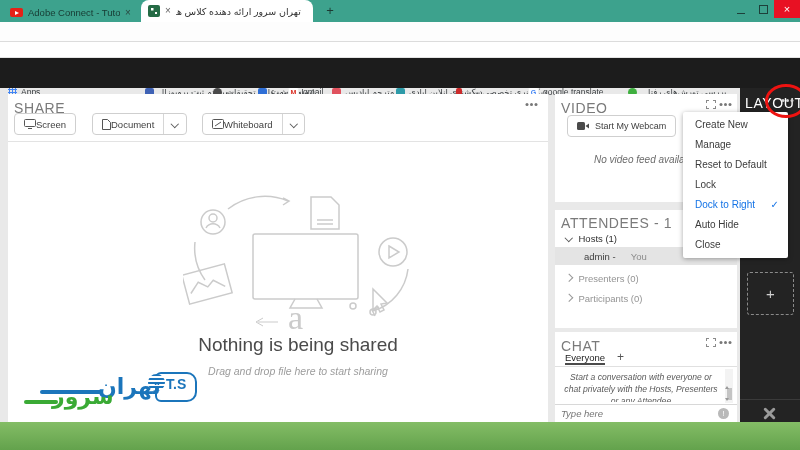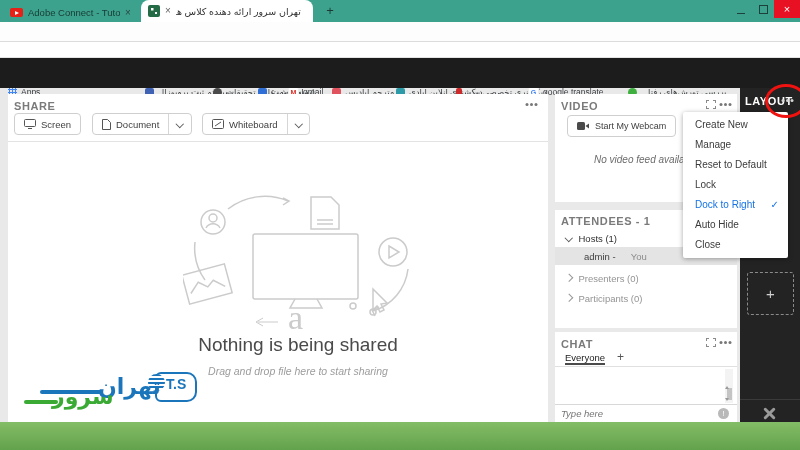--- a/index.html
+++ b/index.html
@@ -72,23 +72,23 @@
   .help{left:672px;top:66px;width:13px;height:13px;border:1.2px solid #c9c9c9;border-radius:50%;color:#c9c9c9;font-size:8.5px;text-align:center;line-height:13px;box-sizing:border-box;}
   .fsic{width:10px;height:9px;background:
     linear-gradient(#8a8a8a,#8a8a8a) 0 0/3px 1.2px no-repeat,linear-gradient(#8a8a8a,#8a8a8a) 0 0/1.2px 3px no-repeat,
     linear-gradient(#8a8a8a,#8a8a8a) 100% 0/3px 1.2px no-repeat,linear-gradient(#8a8a8a,#8a8a8a) 100% 0/1.2px 3px no-repeat,
     linear-gradient(#8a8a8a,#8a8a8a) 0 100%/3px 1.2px no-repeat,linear-gradient(#8a8a8a,#8a8a8a) 0 100%/1.2px 3px no-repeat,
     linear-gradient(#8a8a8a,#8a8a8a) 100% 100%/3px 1.2px no-repeat,linear-gradient(#8a8a8a,#8a8a8a) 100% 100%/1.2px 3px no-repeat;}
   .fsic.w{filter:brightness(1.6);}
 
   
   .pod{background:#fff;}
-  .ph{font-size:11px;font-weight:bold;letter-spacing:.6px;color:#7a7a7a;}
+  .ph{font-size:14px;font-weight:normal;letter-spacing:.6px;color:#7a7a7a;}
   .sbtn{height:22px;background:#fff;border:1px solid #cfcfcf;border-radius:4px;font-size:9.5px;color:#3f3f3f;display:flex;align-items:center;box-sizing:border-box;cursor:pointer;}
-  .sbtn .seg{display:flex;align-items:center;gap:5px;padding:0 9px;height:100%;}
+  .sbtn .seg{display:flex;align-items:center;padding:0 9px;height:100%;}
   .sbtn .dd{border-left:1px solid #d6d6d6;padding:0 8px;height:100%;display:flex;align-items:center;}
   .empty-title{font-size:19px;color:#4a4a4a;}
   .empty-hint{font-size:10.5px;font-style:italic;color:#9c9c9c;}
   .itl{font-style:italic;}
   .arow{height:18px;font-size:9.5px;gap:7px;padding-left:11px;box-sizing:border-box;cursor:pointer;}
 
   
   .cbody{font-size:8.6px;font-style:italic;color:#5a5a5a;text-align:center;line-height:12px;overflow:hidden;}
   .sb{background:#f3f3f3;}
   .sbarr{width:0;height:0;border-left:2.5px solid transparent;border-right:2.5px solid transparent;margin:1px auto;}
@@ -357,20 +357,21 @@
     </div>
   </div>
 
   <div class="abs pod" style="left:555px;top:332px;width:182px;height:90px">
     <span class="abs ph" style="left:6px;top:6px">CHAT</span>
     <span class="abs fsic" style="left:151px;top:6px"></span>
     <span class="abs dots" style="left:169px;top:9px"></span>
     <span class="abs" style="left:10px;top:20px;font-size:9.5px;color:#222;padding-bottom:0;border-bottom:2px solid #4b4b4b">Everyone</span>
     <span class="abs" style="left:62px;top:18px;font-size:12px;color:#555">+</span>
     <div class="abs" style="left:0;top:34px;width:182px;height:1px;background:#e0e0e0"></div>
+    <div class="abs cbody" style="left:6px;top:39px;width:160px;height:31px">Start a conversation with everyone or chat privately with the Hosts, Presenters or any Attendee</div>
     <div class="abs sb" style="left:170px;top:37px;width:8px;height:34px">
       <span class="sbarr" style="border-bottom:3.5px solid #999"></span>
       <span class="thumb" style="display:block"></span>
       <span class="sbarr" style="border-top:3.5px solid #999"></span>
     </div>
     <div class="abs" style="left:0;top:72px;width:182px;height:18px;border-top:1px solid #d8d8d8;box-sizing:border-box">
       <input class="abs" style="left: 4px; top: 2px; width: 140px; border: none; outline: none; font-size: 9.5px; font-style: italic; color: rgb(85, 85, 85); font-family: inherit;" placeholder="Type here">
       <span class="abs info" style="left:163px;top:3px">!</span>
     </div>
   </div>

